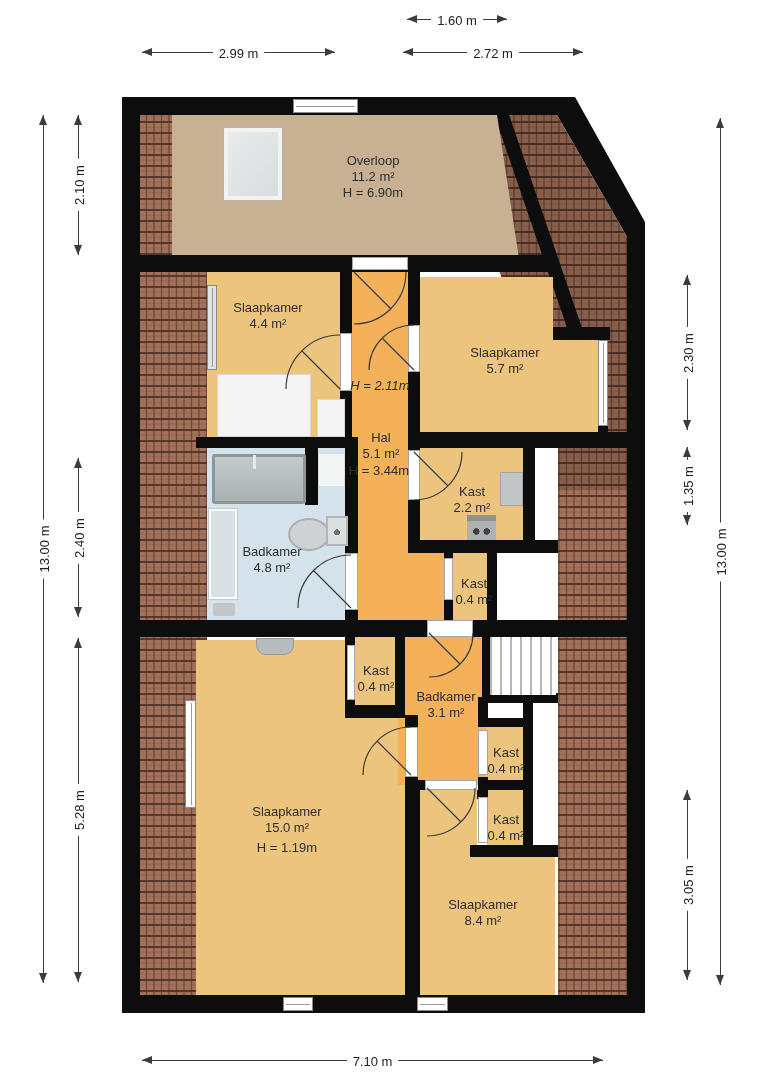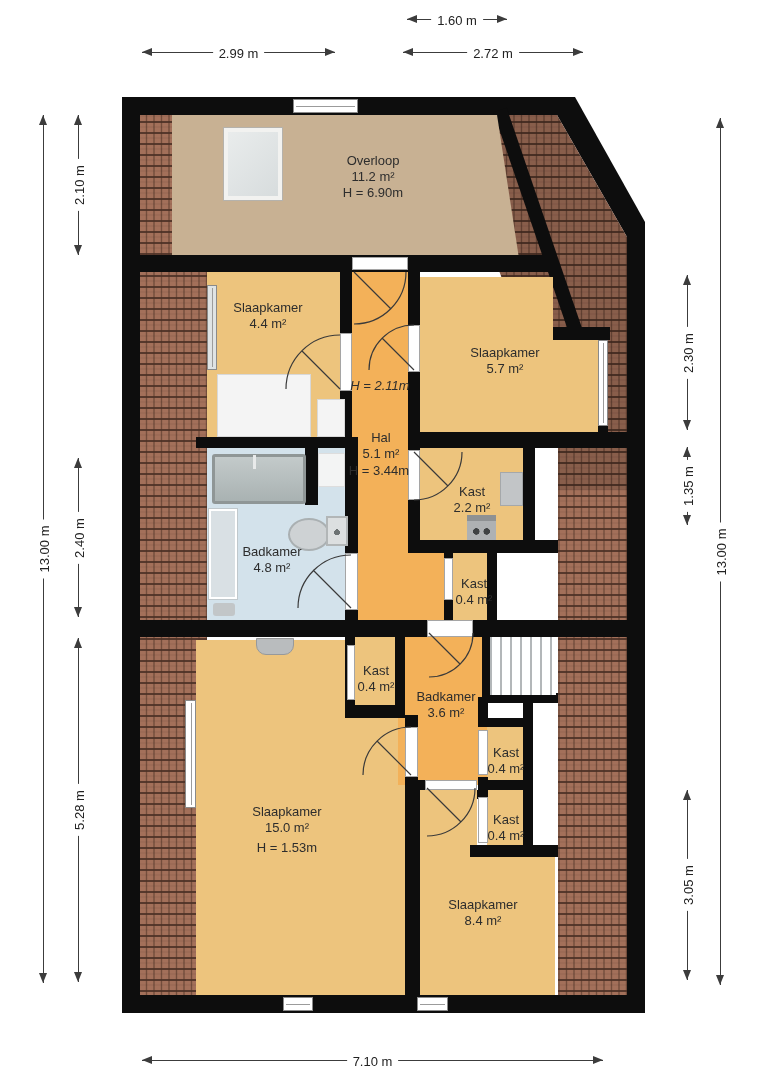--- a/index.html
+++ b/index.html
@@ -180,34 +180,34 @@
   <div class="lbl" style="left:474px;top:576px;">
     <div>Kast</div>
     <div>0.4 m²</div>
   </div>
   <div class="lbl" style="left:376px;top:663px;">
     <div>Kast</div>
     <div>0.4 m²</div>
   </div>
   <div class="lbl" style="left:446px;top:689px;">
     <div>Badkamer</div>
-    <div>3.6 m²</div>
+    <div>3.1 m²</div>
   </div>
   <div class="lbl" style="left:506px;top:745px;">
     <div>Kast</div>
     <div>0.4 m²</div>
   </div>
   <div class="lbl" style="left:506px;top:812px;">
     <div>Kast</div>
     <div>0.4 m²</div>
   </div>
   <div class="lbl" style="left:287px;top:804px;">
     <div>Slaapkamer</div>
     <div>15.0 m²</div>
-    <div style="margin-top:4px">H = 1.53m</div>
+    <div style="margin-top:4px">H = 1.19m</div>
   </div>
   <div class="lbl" style="left:483px;top:897px;">
     <div>Slaapkamer</div>
     <div>8.4 m²</div>
   </div>
 
   <div class="hdim" style="left:407px;top:19px;width:100px;">
     <span class="dlabel">1.60 m</span>
   </div>
   <div class="hdim" style="left:142px;top:52px;width:193px;">

